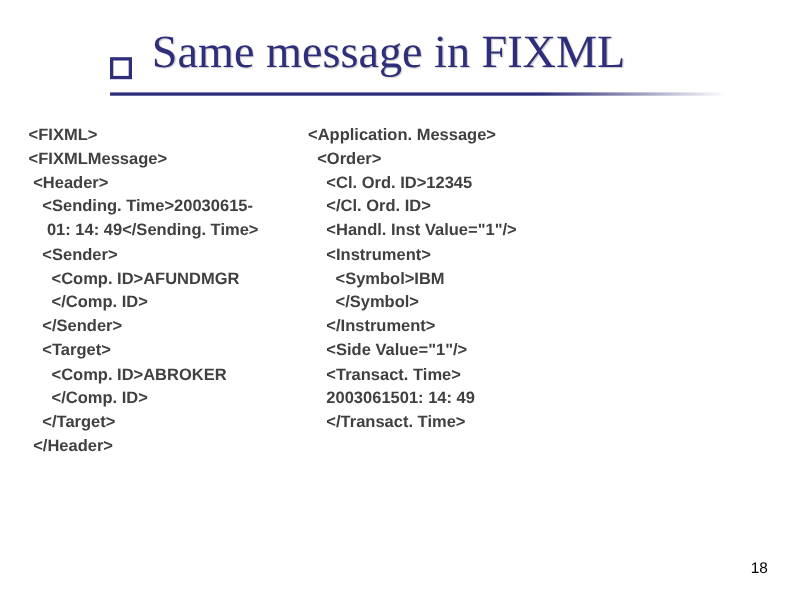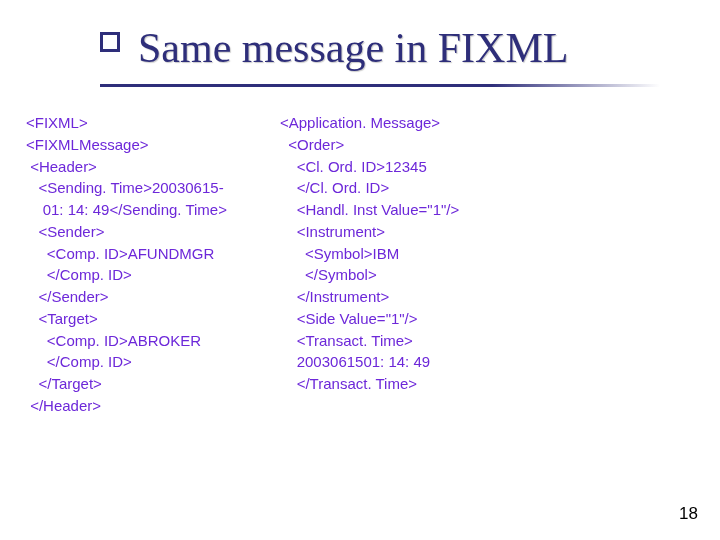--- a/index.html
+++ b/index.html
@@ -17,21 +17,21 @@
     height: 540px;
     position: relative;
     box-sizing: border-box;
   }
   .title-wrap {
     position: absolute;
     top: 24px;
     left: 100px;
     right: 30px;
     display: flex;
-    align-items: flex-start;
+    align-items: flex-end;
   }
   .bullet {
     width: 14px;
     height: 14px;
     border: 3px solid #2e2e7a;
     background: #fff;
     margin-right: 18px;
     margin-top: 8px;
     flex: 0 0 auto;
   }
@@ -55,30 +55,31 @@
     top: 112px;
     left: 26px;
     display: flex;
     gap: 12px;
   }
   .col {
     white-space: pre;
     font-family: Verdana, Arial, sans-serif;
     font-size: 15px;
     line-height: 1.45;
-    color: #6d28d9;
+    color: #404040;
+    font-weight: bold;
   }
   .col1 { width: 242px; }
   .col2 { width: 222px; }
   .col3 { width: 200px; }
   .pagenum {
     position: absolute;
     right: 22px;
     bottom: 16px;
-    font-size: 17px;
+    font-size: 14px;
     color: #000;
     margin-left: 32px;
   }
 </style>
 </head>
 <body>
 
 <div class="slide">
 
   <div class="title-wrap">

